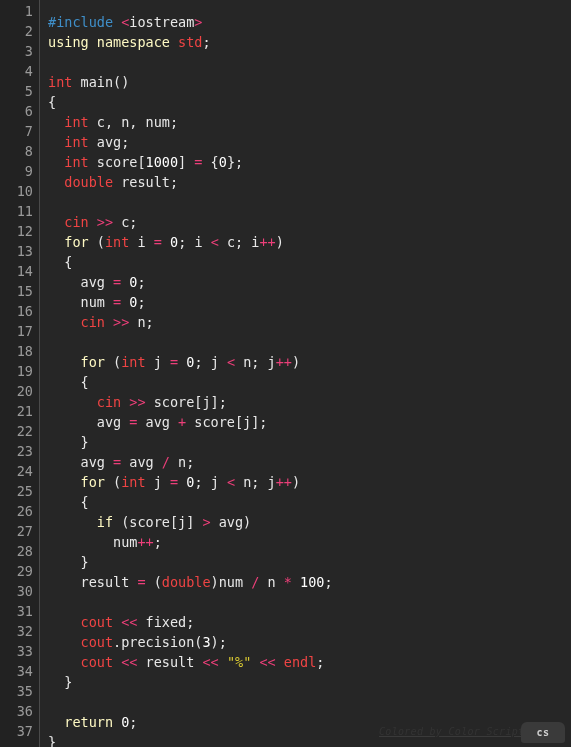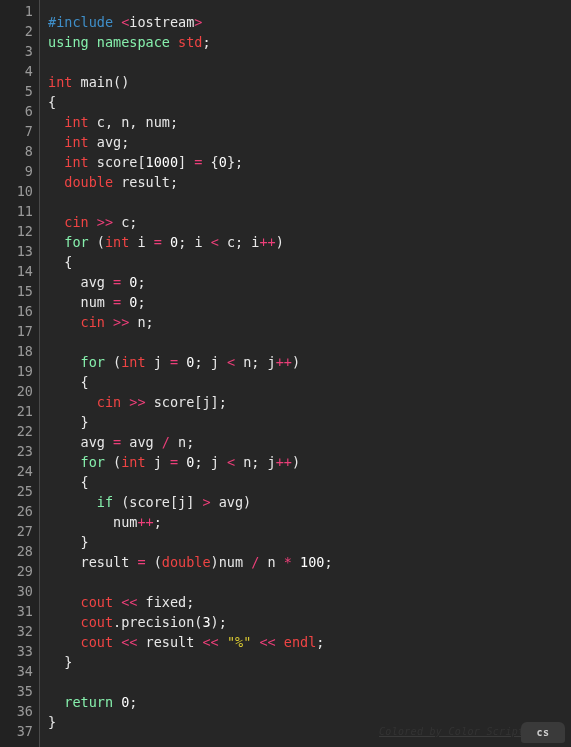--- a/index.html
+++ b/index.html
@@ -58,21 +58,21 @@
     height: 20px;
     line-height: 20px;
     font-size: 13.5px;
     white-space: pre;
     color: #e8e8e8;
     letter-spacing: 0px;
   }
 
   
   .t-pre  { color: #3f8fc9; }
-  .t-kw   { color: #86efac; }
+  .t-kw   { color: #fef9c3; }
   .t-type { color: #ef4444; }
   .t-num  { color: #ffffff; }
   .t-op   { color: #ec3f79; }
   .t-str  { color: #d8c832; }
   .t-id   { color: #e8e8e8; }
   .t-punc { color: #e8e8e8; }
 
   
   #watermark {
     position: absolute;
@@ -164,20 +164,21 @@
       <div class="line"><span class="t-id">  </span><span class="t-type">cin</span><span class="t-id"> </span><span class="t-op">&gt;&gt;</span><span class="t-id"> c;</span></div>
       <div class="line"><span class="t-id">  </span><span class="t-kw">for</span><span class="t-punc"> (</span><span class="t-type">int</span><span class="t-id"> i </span><span class="t-op">=</span><span class="t-id"> </span><span class="t-num">0</span><span class="t-punc">; </span><span class="t-id">i </span><span class="t-op">&lt;</span><span class="t-id"> c; i</span><span class="t-op">++</span><span class="t-punc">)</span></div>
       <div class="line"><span class="t-punc">  {</span></div>
       <div class="line"><span class="t-id">    avg </span><span class="t-op">=</span><span class="t-id"> </span><span class="t-num">0</span><span class="t-punc">;</span></div>
       <div class="line"><span class="t-id">    num </span><span class="t-op">=</span><span class="t-id"> </span><span class="t-num">0</span><span class="t-punc">;</span></div>
       <div class="line"><span class="t-id">    </span><span class="t-type">cin</span><span class="t-id"> </span><span class="t-op">&gt;&gt;</span><span class="t-id"> n;</span></div>
       <div class="line">&nbsp;</div>
       <div class="line"><span class="t-id">    </span><span class="t-kw">for</span><span class="t-punc"> (</span><span class="t-type">int</span><span class="t-id"> j </span><span class="t-op">=</span><span class="t-id"> </span><span class="t-num">0</span><span class="t-punc">; </span><span class="t-id">j </span><span class="t-op">&lt;</span><span class="t-id"> n; j</span><span class="t-op">++</span><span class="t-punc">)</span></div>
       <div class="line"><span class="t-punc">    {</span></div>
       <div class="line"><span class="t-id">      </span><span class="t-type">cin</span><span class="t-id"> </span><span class="t-op">&gt;&gt;</span><span class="t-id"> score[j];</span></div>
+      <div class="line"><span class="t-id">      avg </span><span class="t-op">=</span><span class="t-id"> avg </span><span class="t-op">+</span><span class="t-id"> score[j];</span></div>
       <div class="line"><span class="t-punc">    }</span></div>
       <div class="line"><span class="t-id">    avg </span><span class="t-op">=</span><span class="t-id"> avg </span><span class="t-op">/</span><span class="t-id"> n;</span></div>
       <div class="line"><span class="t-id">    </span><span class="t-kw">for</span><span class="t-punc"> (</span><span class="t-type">int</span><span class="t-id"> j </span><span class="t-op">=</span><span class="t-id"> </span><span class="t-num">0</span><span class="t-punc">; </span><span class="t-id">j </span><span class="t-op">&lt;</span><span class="t-id"> n; j</span><span class="t-op">++</span><span class="t-punc">)</span></div>
       <div class="line"><span class="t-punc">    {</span></div>
       <div class="line"><span class="t-id">      </span><span class="t-kw">if</span><span class="t-punc"> (</span><span class="t-id">score[j] </span><span class="t-op">&gt;</span><span class="t-id"> avg)</span></div>
       <div class="line"><span class="t-id">        num</span><span class="t-op">++</span><span class="t-punc">;</span></div>
       <div class="line"><span class="t-punc">    }</span></div>
       <div class="line"><span class="t-id">    result </span><span class="t-op">=</span><span class="t-punc"> (</span><span class="t-type">double</span><span class="t-punc">)</span><span class="t-id">num </span><span class="t-op">/</span><span class="t-id"> n </span><span class="t-op">*</span><span class="t-id"> </span><span class="t-num">100</span><span class="t-punc">;</span></div>
       <div class="line">&nbsp;</div>
       <div class="line"><span class="t-id">    </span><span class="t-type">cout</span><span class="t-id"> </span><span class="t-op">&lt;&lt;</span><span class="t-id"> fixed;</span></div>

